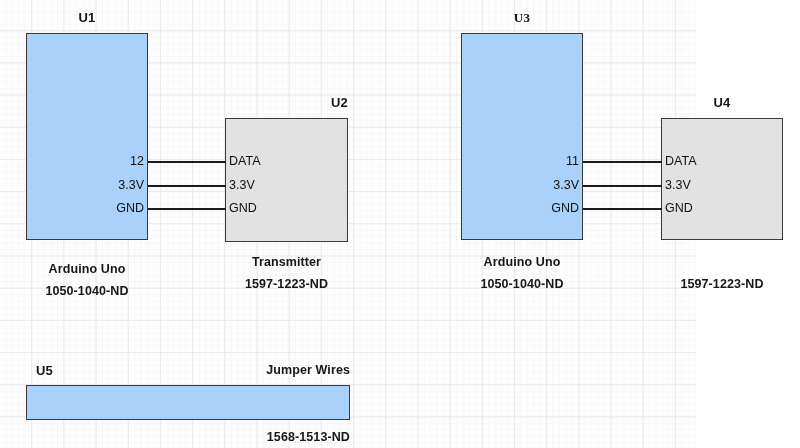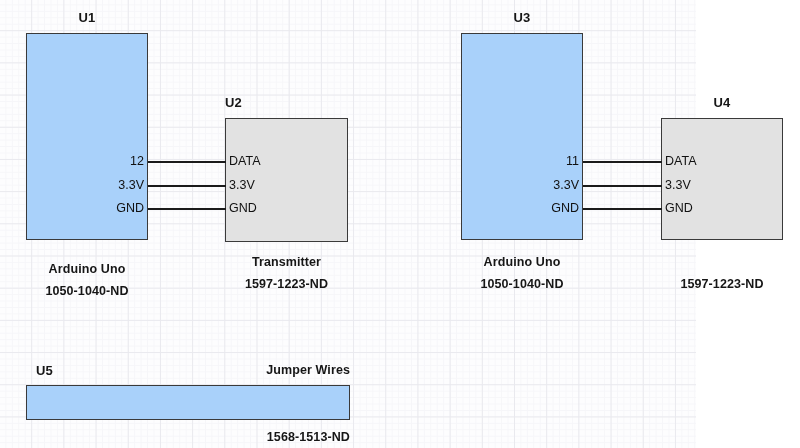--- a/index.html
+++ b/index.html
@@ -85,36 +85,36 @@
 
   <div class="block blue" style="left:26px; top:33px; width:122px; height:207px;"></div>
 
   <div class="pin-label right" style="left:76px; top:155px; width:68px;">12</div>
   <div class="pin-label right" style="left:76px; top:179px; width:68px;">3.3V</div>
   <div class="pin-label right" style="left:76px; top:202px; width:68px;">GND</div>
 
   <div class="caption" style="left:26px; top:262px; width:122px;">Arduino Uno</div>
   <div class="caption" style="left:16px; top:284px; width:142px;">1050-1040-ND</div>
 
-  <div class="ref-label" style="left:225px; top:95px; width:123px; text-align:left;">U2</div>
+  <div class="ref-label" style="left:225px; top:95px; width:123px; text-align:right;">U2</div>
 
   <div class="block gray" style="left:225px; top:118px; width:123px; height:124px;"></div>
 
   <div class="pin-label left" style="left:229px; top:155px; width:90px;">DATA</div>
   <div class="pin-label left" style="left:229px; top:179px; width:90px;">3.3V</div>
   <div class="pin-label left" style="left:229px; top:202px; width:90px;">GND</div>
 
   <div class="caption" style="left:225px; top:255px; width:123px;">Transmitter</div>
   <div class="caption" style="left:215px; top:277px; width:143px;">1597-1223-ND</div>
 
   <div class="wire" style="left:148px; top:161px; width:78px;"></div>
   <div class="wire" style="left:148px; top:185px; width:78px;"></div>
   <div class="wire" style="left:148px; top:208px; width:78px;"></div>
 
-  <div class="ref-label" style="left:461px; top:10px; width:122px; text-align:center;">U3</div>
+  <div class="ref-label" style="left:461px; top:10px; width:122px; text-align:center;font-family:Liberation Serif, serif;">U3</div>
 
   <div class="block blue" style="left:461px; top:33px; width:122px; height:207px;"></div>
 
   <div class="pin-label right" style="left:511px; top:155px; width:68px;">11</div>
   <div class="pin-label right" style="left:511px; top:179px; width:68px;">3.3V</div>
   <div class="pin-label right" style="left:511px; top:202px; width:68px;">GND</div>
 
   <div class="caption" style="left:461px; top:255px; width:122px;">Arduino Uno</div>
   <div class="caption" style="left:451px; top:277px; width:142px;">1050-1040-ND</div>
 

